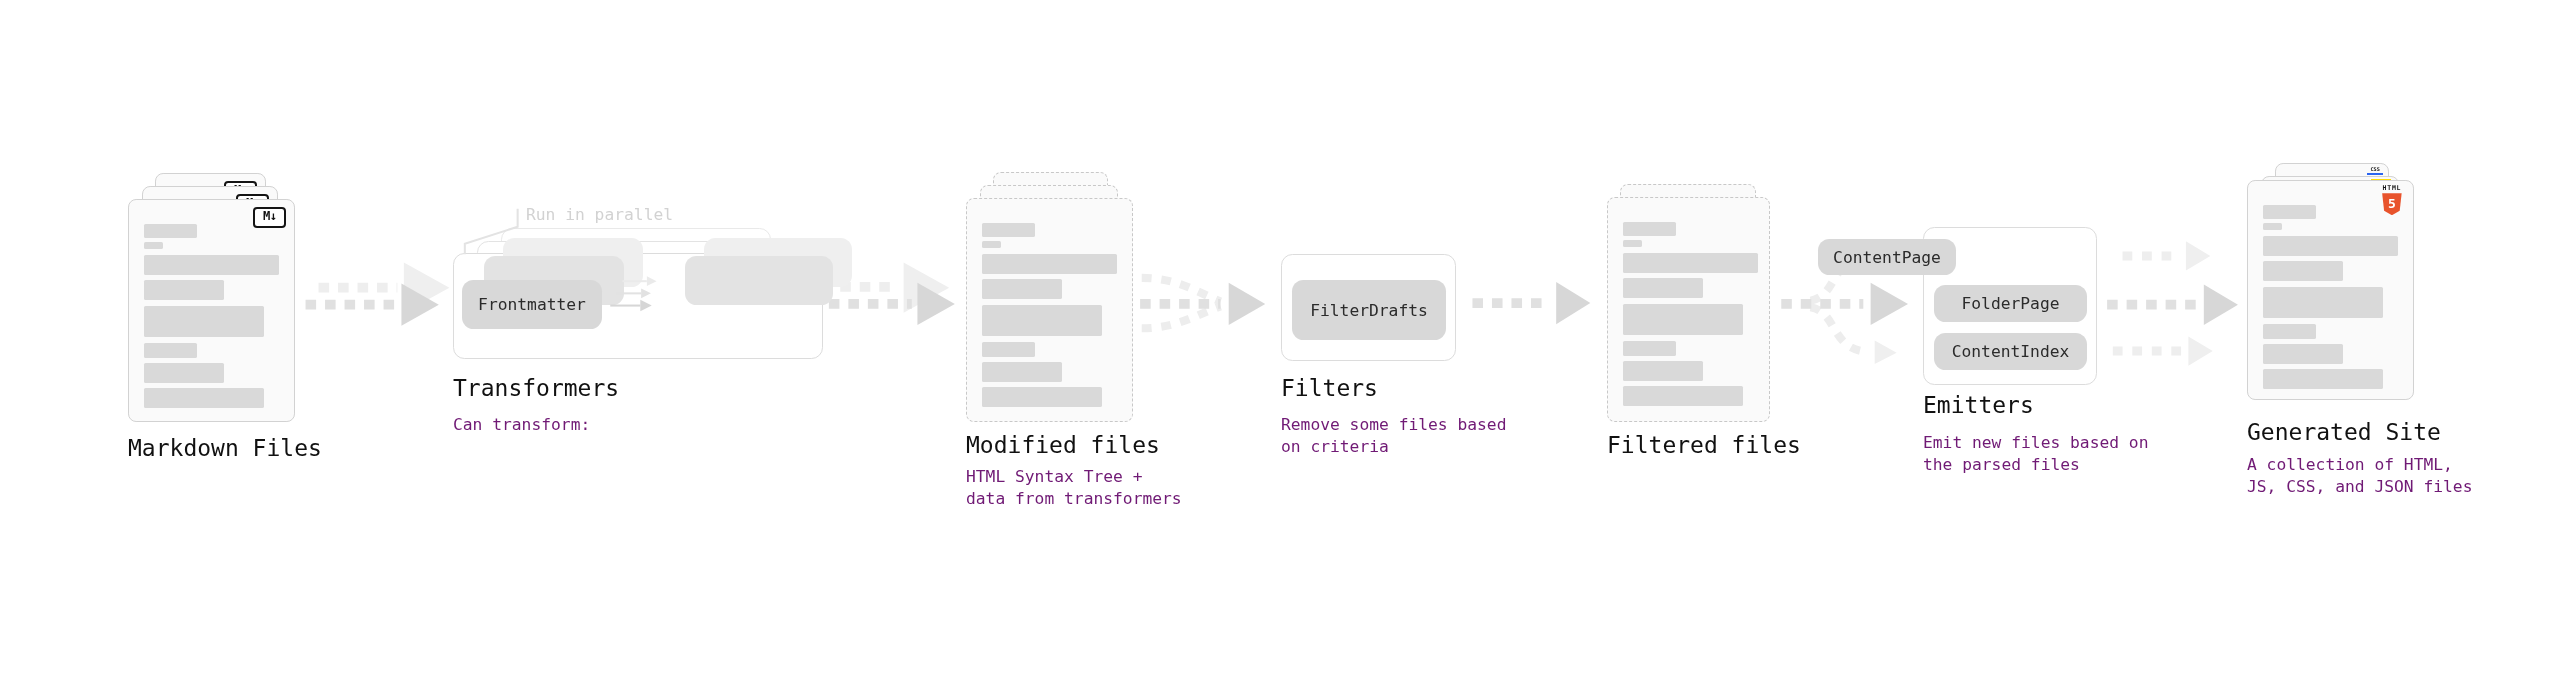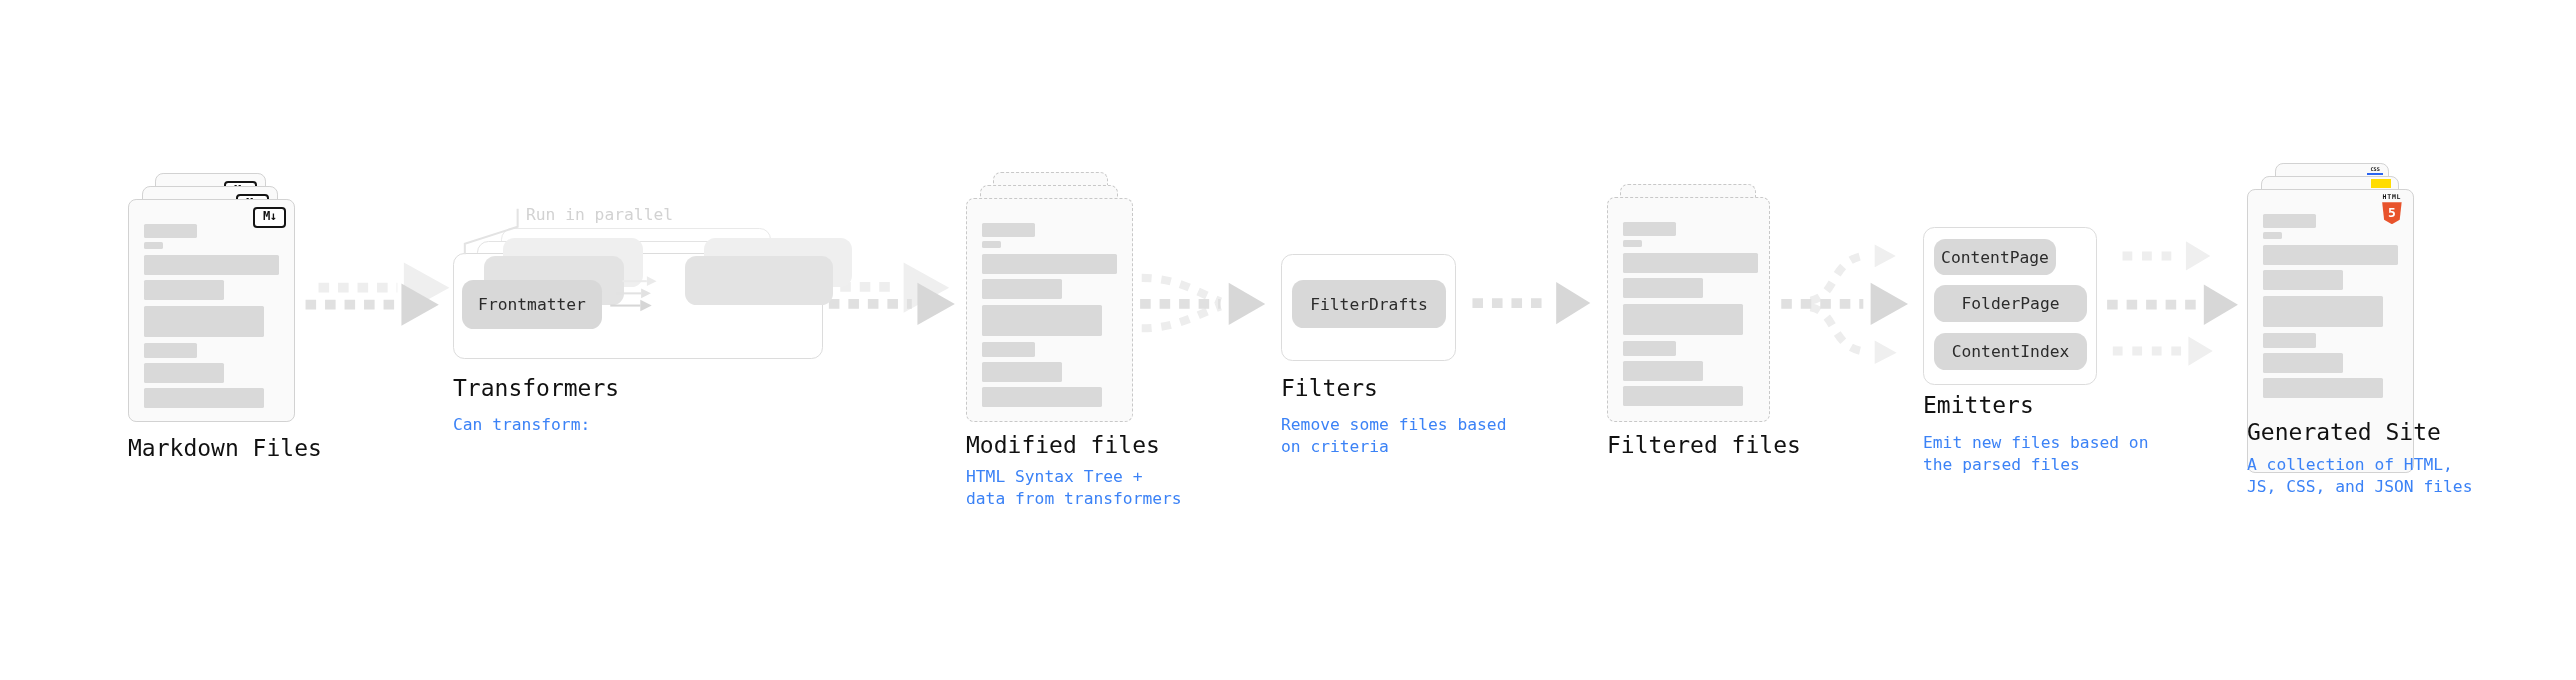--- a/index.html
+++ b/index.html
@@ -29,21 +29,21 @@
   .panel{position:absolute;background:#ffffff;border:1.6px solid #dcdcdc;border-radius:11.4px;box-sizing:border-box;}
   .panel.mid{border-color:#e3e3e3;}
   .panel.back{border-color:#e9e9e9;}
   .pill{position:absolute;background:#d8d8d8;border-radius:11.4px;color:#2b2b2b;font-size:16.3px;
         display:flex;align-items:center;justify-content:center;z-index:20;white-space:nowrap;}
   .pill.ghost1{background:#e3e3e3;z-index:12;}
   .pill.ghost2{background:#efefef;z-index:11;}
 
   
   .title{position:absolute;font-size:23px;font-weight:500;color:#111;white-space:nowrap;z-index:40;}
-  .desc{position:absolute;font-size:16.3px;line-height:22px;color:#3b82f6;white-space:pre-line;z-index:40;}
+  .desc{position:absolute;font-size:16.3px;line-height:22px;color:#701a75;white-space:pre-line;z-index:40;}
   .bullets{position:absolute;font-size:16.3px;line-height:21px;color:#1a1a1a;z-index:40;padding-left:9.8px;}
   .annotation{position:absolute;font-size:16.3px;color:#d2d2d2;white-space:nowrap;z-index:40;}
 
   
   .z1{z-index:1}.z2{z-index:2}.z3{z-index:3}
 
   
   .html5-badge{position:absolute;top:4.1px;right:10.6px;width:21px;text-align:center;}
   .html5-word{font-size:6.5px;font-weight:bold;letter-spacing:0.8px;color:#141414;line-height:7.3px;}
   .html5-shield{width:19.5px;height:22px;margin:0.8px auto 0;background:#e8532c;
@@ -152,56 +152,56 @@
     <div class="bar b5"></div>
     <div class="bar b6"></div>
     <div class="bar b7"></div>
     <div class="bar b8"></div>
   </div>
   <div class="title" style="left:966px;top:432px">Modified files</div>
   <div class="desc" style="left:966px;top:466px">HTML Syntax Tree +
 data from transformers</div>
 
   <div class="panel z3" style="left:1281px;top:254px;width:175px;height:107px"></div>
-  <div class="pill" style="left:1292px;top:280px;width:154px;height:48px">FilterDrafts</div>
+  <div class="pill" style="left:1292px;top:280px;width:154px;height:60px">FilterDrafts</div>
   <div class="title" style="left:1281px;top:375px">Filters</div>
   <div class="desc" style="left:1281px;top:414px">Remove some files based
 on criteria</div>
 
   <div class="doc dashed z2" style="left:1620px;top:184px;width:136px;height:225px"></div>
   <div class="doc dashed z3" style="left:1607px;top:197px;width:163px;height:225px">
     <div class="bar b1"></div>
     <div class="bar b2"></div>
     <div class="bar b3"></div>
     <div class="bar b4"></div>
     <div class="bar b5"></div>
     <div class="bar b6"></div>
     <div class="bar b7"></div>
     <div class="bar b8"></div>
   </div>
   <div class="title" style="left:1607px;top:432px">Filtered files</div>
 
   <div class="panel z3" style="left:1923px;top:227px;width:174px;height:158px"></div>
-  <div class="pill" style="left:1934px;top:239px;width:122px;height:36px">ContentPage</div>
+  <div class="pill" style="left:1818px;top:239px;width:138px;height:36px">ContentPage</div>
   <div class="pill" style="left:1934px;top:285px;width:153px;height:37px">FolderPage</div>
   <div class="pill" style="left:1934px;top:333px;width:153px;height:37px">ContentIndex</div>
   <div class="title" style="left:1923px;top:392px">Emitters</div>
   <div class="desc" style="left:1923px;top:432px">Emit new files based on
 the parsed files</div>
 
   <div class="doc z1" style="left:2275px;top:163px;width:114px;height:220px">
     <div class="css-badge">
       <span class="css-word">CSS</span>
       <span class="css-bar"></span>
     </div>
   </div>
   <div class="doc z2" style="left:2261px;top:176px;width:138px;height:220px">
     <div class="js-badge"></div>
   </div>
-  <div class="doc z3" style="left:2247px;top:189px;width:167px;height:284px">
+  <div class="doc z3" style="left:2247px;top:180px;width:167px;height:220px">
     <div class="html5-badge">
       <div class="html5-word">HTML</div>
       <div class="html5-shield">
           <span>5</span>
         </div>
     </div>
     <div class="bar b1"></div>
     <div class="bar b2"></div>
     <div class="bar b3"></div>
     <div class="bar b4"></div>

